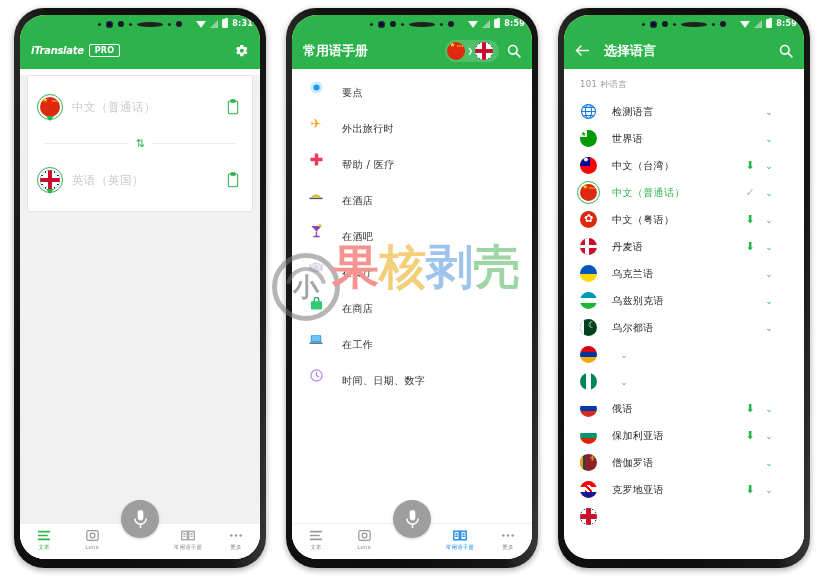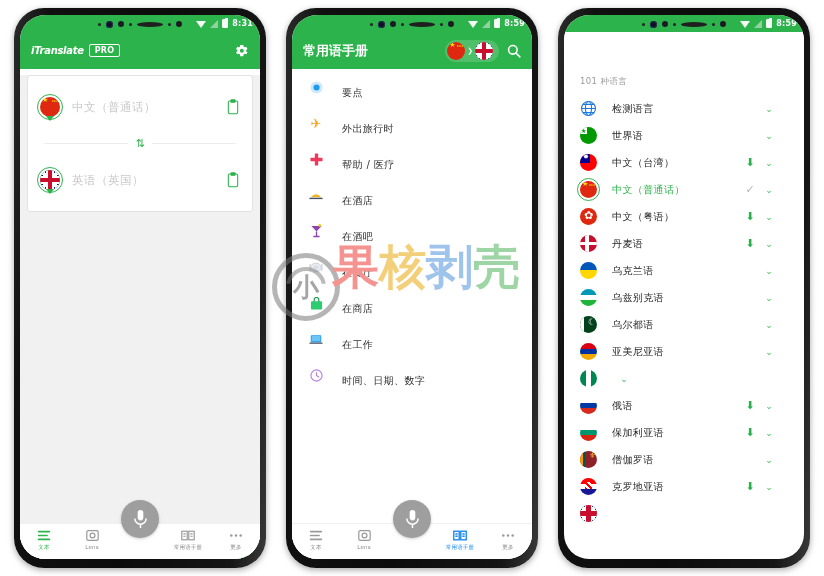--- a/index.html
+++ b/index.html
@@ -213,21 +213,21 @@
   .mic-fab svg { width:17px; height:21px; display:block; }
 
   
   .p2-body { background:#fff; height: calc(100% - 54px); position:relative; overflow:hidden; }
   .pb-row { display:flex; align-items:center; height:36px; padding: 0 16px; }
   .pb-ic { width:16px; height:16px; margin-right:18px; display:flex; align-items:center; justify-content:center; font-size:13px; flex:none;}
   .pb-lbl { font-size:10px; color:#303030; letter-spacing:.4px;margin-top:11px; }
 
   
   .p3-body { background:#fff; height: calc(100% - 54px); position:relative; overflow:hidden; }
-  .count-lbl { font-size:8.5px; color:#9b9b9b; padding: 10px 16px 7px 16px; letter-spacing:.4px;margin-top:34px; }
+  .count-lbl { font-size:8.5px; color:#9b9b9b; padding: 10px 16px 7px 16px; letter-spacing:.4px; }
   .lg-row { display:flex; align-items:center; height:27px; padding: 0 28px 0 16px; }
   .lg-name { flex:1; font-size:10px; color:#262626; margin-left:15px; letter-spacing:.4px; }
   .lg-row.selected .lg-name { color:#2db34c; }
   .dl-ic { color:#27b34a; font-size:11px; width:16px; text-align:center; }
   .chk-ic { color:#b5b5b5; font-size:11px; width:16px; text-align:center; }
   .chev { color:#3cc15d; font-size:9px; width:14px; text-align:center; margin-left:4px; }
   .spacer-slot { width:16px; }
 
   
   .watermark {
@@ -590,20 +590,36 @@
           <i class="sd-md"></i>
       </div>
 
       <div class="statusbar">
         <span class="sb-icon wifi-ic"></span>
         <span class="sb-icon sim-ic"></span>
         <span class="sb-icon batt-ic"></span>
         <span class="sb-time">8:59</span>
       </div>
 
+      <div class="appbar">
+        <div class="back-arrow" style="margin-right:14px;">
+          <svg viewBox="0 0 20 18" fill="none" stroke="#fff" stroke-width="1.8" stroke-linecap="round">
+              <line x1="2" y1="9" x2="18" y2="9"></line>
+              <polyline points="8,3 2,9 8,15"></polyline>
+            </svg>
+        </div>
+        <span class="title">选择语言</span>
+        <div class="spacer"></div>
+        <div class="search-ic">
+          <svg viewBox="0 0 18 18" fill="none" stroke="#fff" stroke-width="2">
+              <circle cx="7.5" cy="7.5" r="5.5"></circle>
+              <line x1="11.5" y1="11.5" x2="16.5" y2="16.5" stroke-linecap="round"></line>
+            </svg>
+        </div>
+      </div>
 
       <div class="p3-body">
         <div class="count-lbl">101 种语言</div>
 
         <div class="lg-row">
           <span class="flag f-globe" style="width:17px;height:17px;">
             <svg width="17" height="17" viewBox="0 0 18 18" fill="none" stroke="#1e7ae0" stroke-width="1.2">
                 <circle cx="9" cy="9" r="7.4"></circle>
                 <ellipse cx="9" cy="9" rx="3.2" ry="7.4"></ellipse>
                 <line x1="1.7" y1="9" x2="16.3" y2="9"></line>
@@ -669,21 +685,20 @@
 
         <div class="lg-row">
           <span class="flag f-pk" style="width:17px;height:17px;"></span>
           <span class="lg-name">乌尔都语</span>
           <span class="spacer-slot"></span>
           <span class="chev">⌄</span>
         </div>
 
         <div class="lg-row">
           <span class="flag f-am" style="width:17px;height:17px;"></span>
-          <span class="lg-name">亚美尼亚语</span>
           <span class="spacer-slot"></span>
           <span class="chev">⌄</span>
         </div>
 
         <div class="lg-row">
           <span class="flag f-ng" style="width:17px;height:17px;"></span>
           <span class="spacer-slot"></span>
           <span class="chev">⌄</span>
         </div>
 

